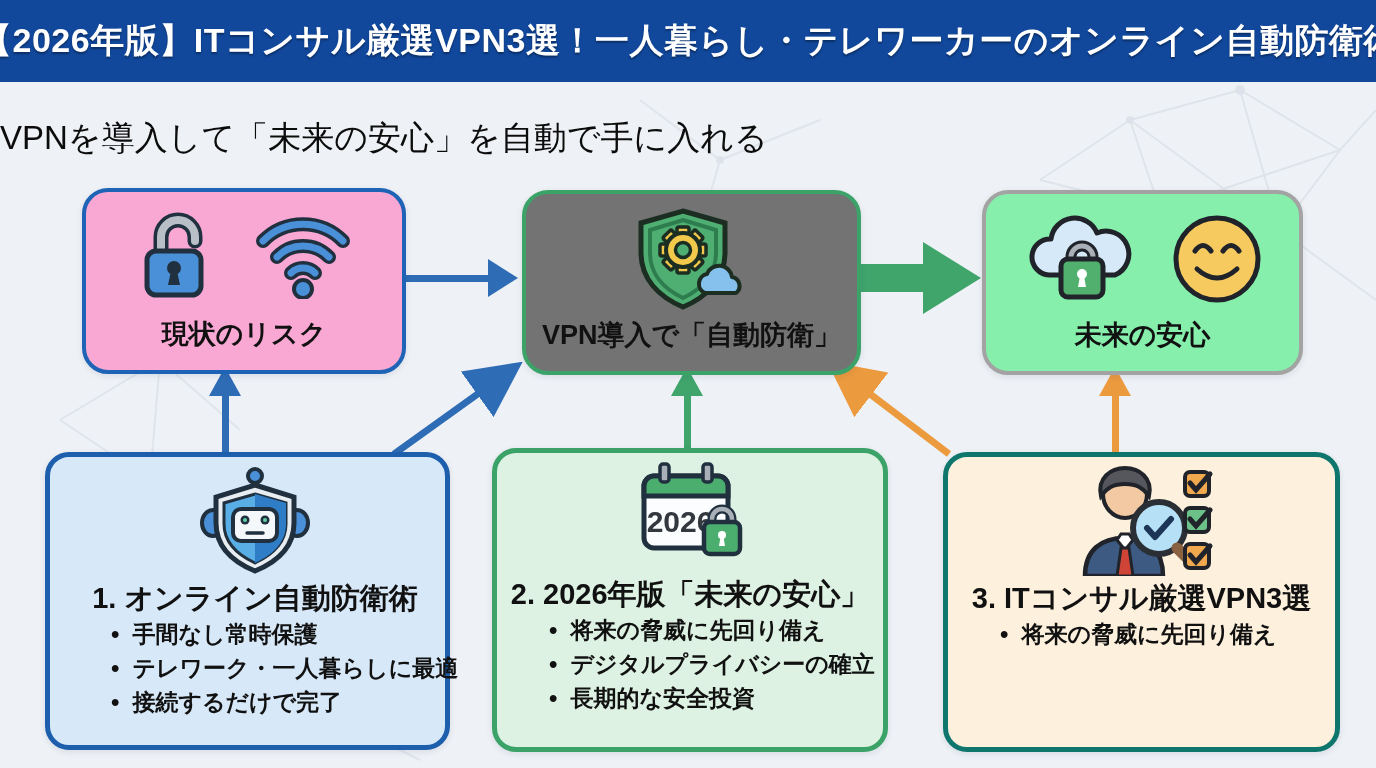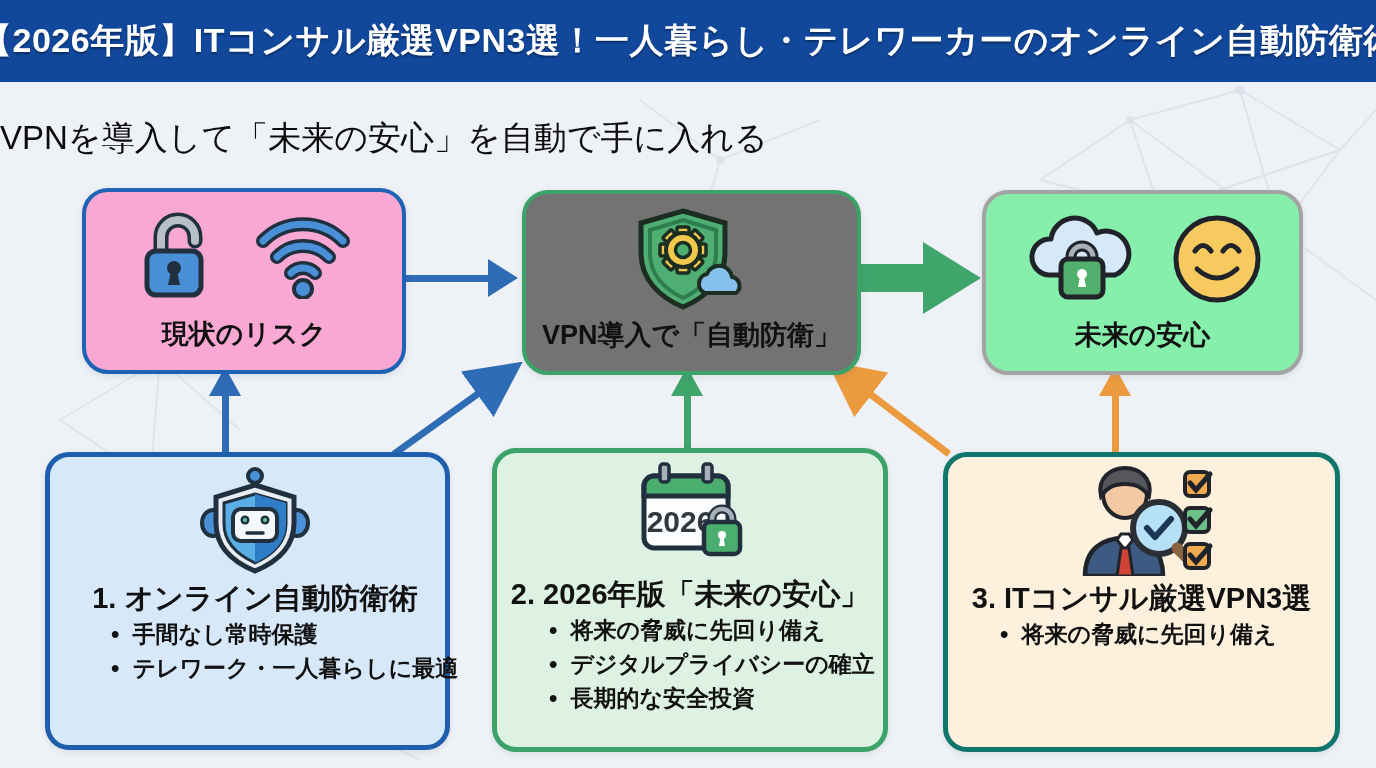--- a/index.html
+++ b/index.html
@@ -212,20 +212,21 @@
           <circle cx="45" cy="53" r="2" fill="#5fd0a5"></circle>
         <circle cx="65" cy="53" r="4.5" fill="#20303f"></circle>
           <circle cx="65" cy="53" r="2" fill="#5fd0a5"></circle>
         <path d="M47 66 h16" stroke="#20303f" stroke-width="3.5" stroke-linecap="round"></path>
       </svg>
     </div>
     <div class="dtitle">1. オンライン自動防衛術</div>
     <div class="bullets">
       <div class="bullet">手間なし常時保護</div>
       <div class="bullet">テレワーク・一人暮らしに最適</div>
+      <div class="bullet">接続するだけで完了</div>
     </div>
   </div>
 
   <div class="detailbox boxB">
     <div class="iconarea">
       <svg width="120" height="110" viewBox="0 0 120 110">
         <rect x="14" y="14" width="84" height="72" rx="10" fill="#fbfdfe" stroke="#20303f" stroke-width="5"></rect>
         <path d="M14 24 a10 10 0 0 1 10 -10 h64 a10 10 0 0 1 10 10 v10 H14 Z" fill="#4cae6e" stroke="#20303f" stroke-width="5"></path>
         <rect x="30" y="2" width="9" height="18" rx="3" fill="#aab0b8" stroke="#20303f" stroke-width="3.5"></rect>
         <rect x="73" y="2" width="9" height="18" rx="3" fill="#aab0b8" stroke="#20303f" stroke-width="3.5"></rect>

